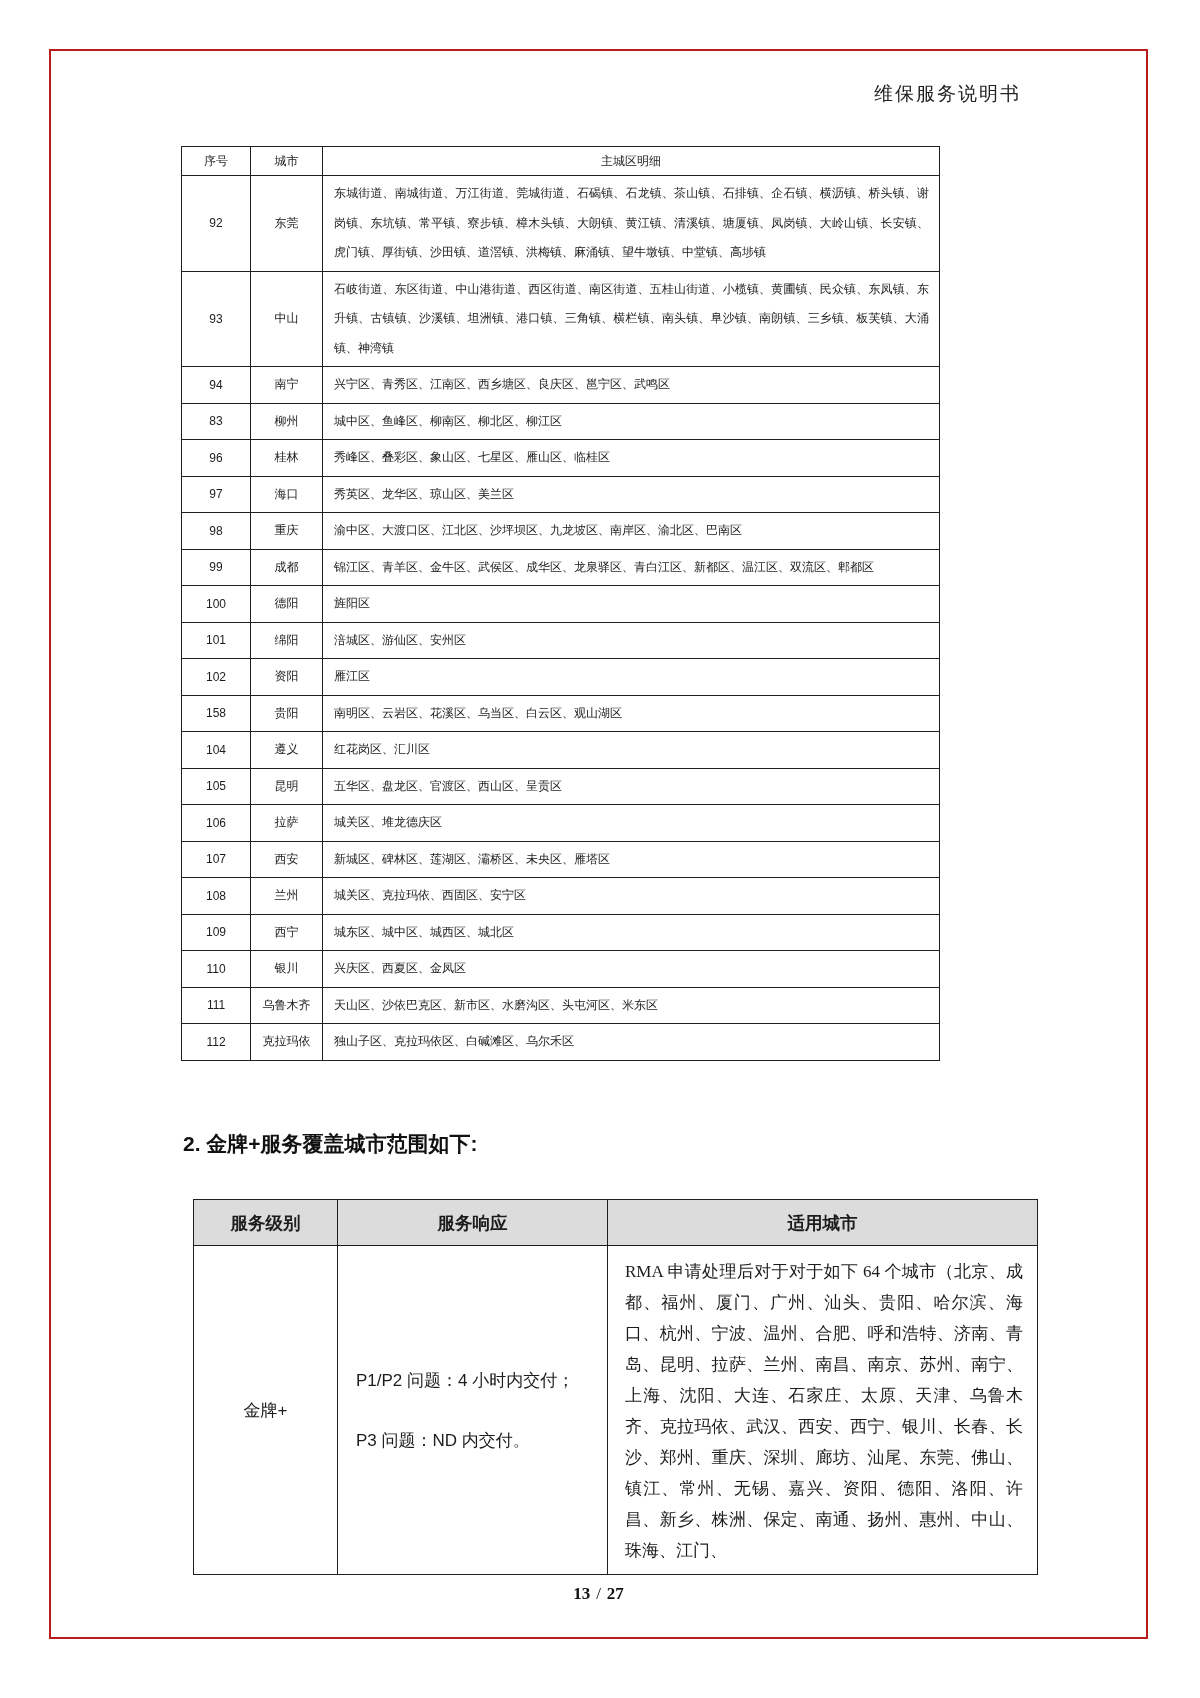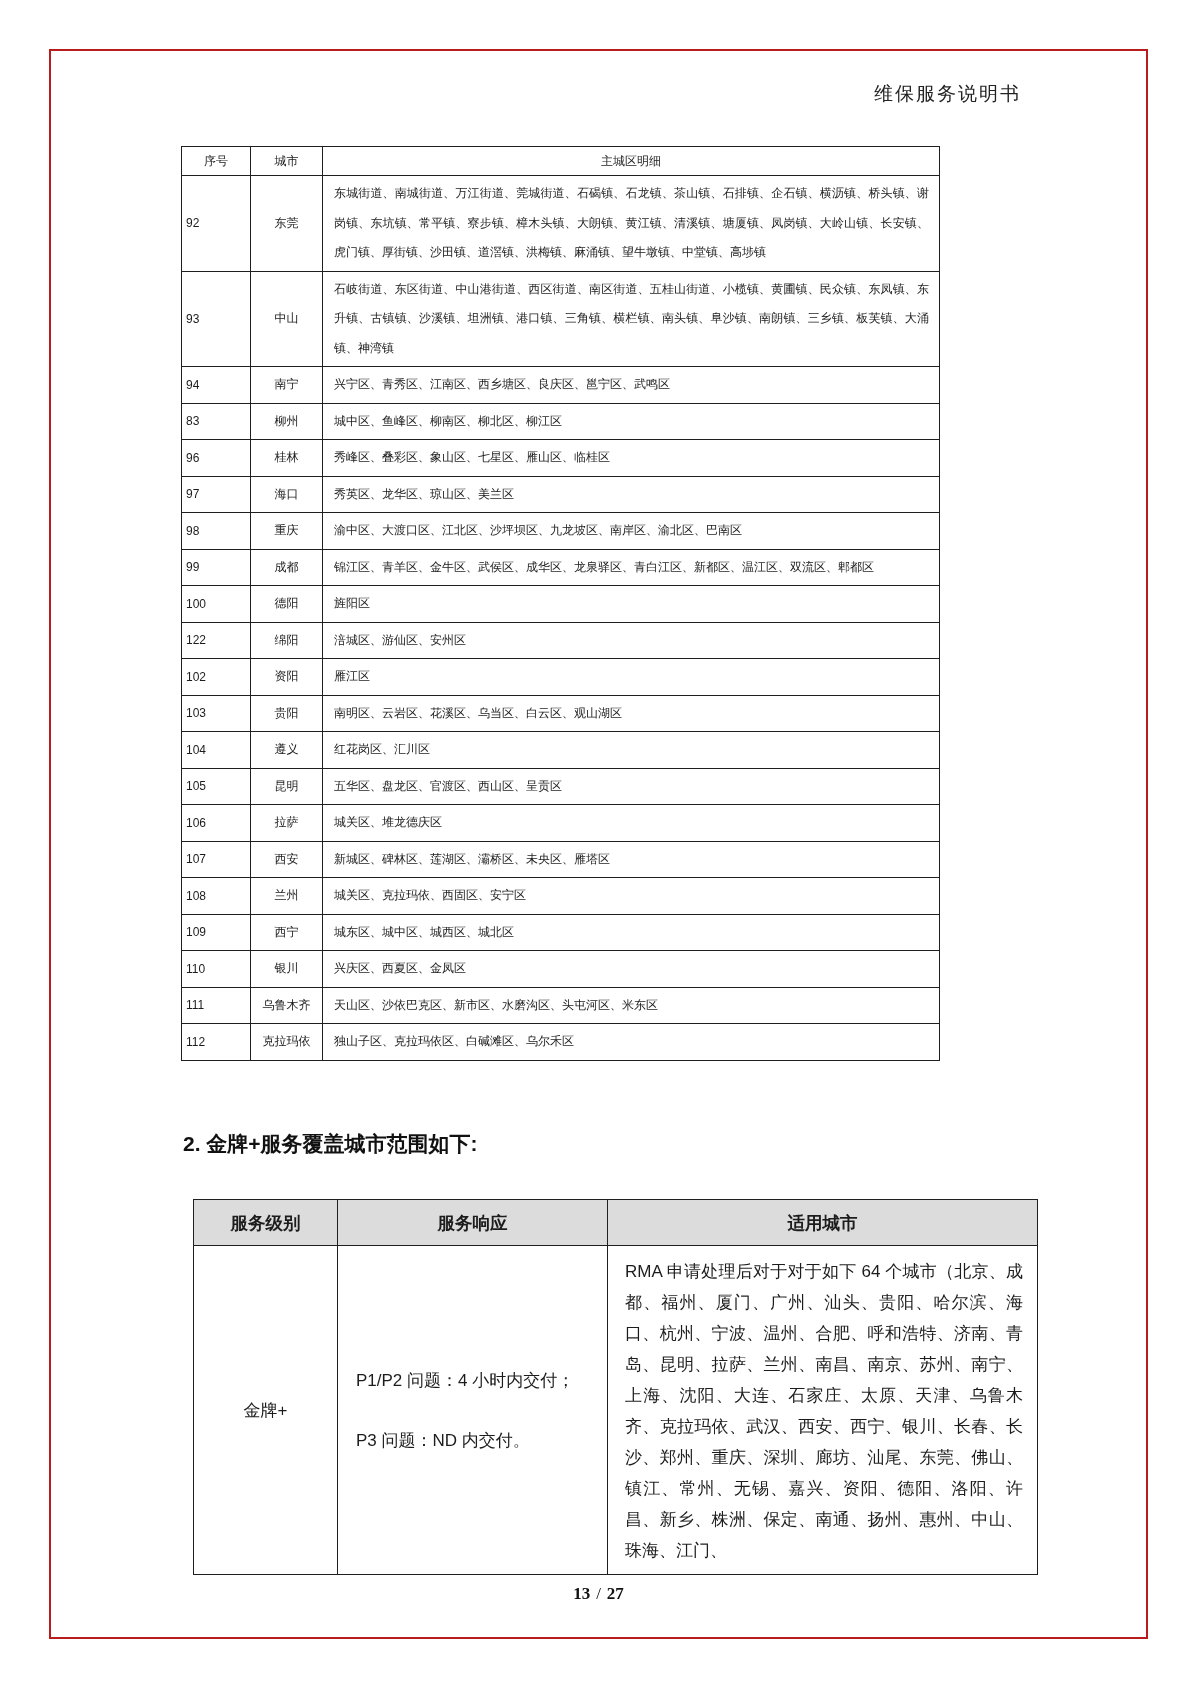--- a/index.html
+++ b/index.html
@@ -51,20 +51,21 @@
   .city-table th {
     height: 29px;
     font-weight: normal;
     text-align: center;
     padding: 1px 4px;
   }
   .city-table col.c-no   { width: 69px; }
   .city-table col.c-city { width: 72px; }
   .city-table td { height: 30px; vertical-align: middle; }
   .city-table td.cell-no {
+    text-align: center;
     padding: 1px 4px;
   }
   .city-table td.cell-city {
     text-align: center;
     padding: 2px 8px;
     line-height: 29px;
   }
   .city-table td.cell-districts {
     text-align: justify;
     padding: 3px 10px 3px 11px;
@@ -116,20 +117,21 @@
     line-height: 31px;
     padding: 0 18px;
   }
   .service-table td.cell-response p { margin: 0; }
   .service-table td.cell-response p.first { margin-bottom: 29px; }
   .service-table td.cell-cities {
     text-align: justify;
     vertical-align: top;
     line-height: 31px;
     padding: 10px 14px 8px 17px;
+    font-family: Liberation Serif, serif;
   }
   
   .page-footer {
     position: absolute;
     left: 0;
     top: 1533px;
     width: 100%;
     text-align: center;
     font-family: "Liberation Serif", "DejaVu Serif", serif;
     font-size: 17px;
@@ -198,31 +200,31 @@
           <td class="cell-no">99</td>
           <td class="cell-city">成都</td>
           <td class="cell-districts">锦江区、青羊区、金牛区、武侯区、成华区、龙泉驿区、青白江区、新都区、温江区、双流区、郫都区</td>
         </tr>
         <tr>
           <td class="cell-no">100</td>
           <td class="cell-city">德阳</td>
           <td class="cell-districts">旌阳区</td>
         </tr>
         <tr>
-          <td class="cell-no">122</td>
+          <td class="cell-no">101</td>
           <td class="cell-city">绵阳</td>
           <td class="cell-districts">涪城区、游仙区、安州区</td>
         </tr>
         <tr>
           <td class="cell-no">102</td>
           <td class="cell-city">资阳</td>
           <td class="cell-districts">雁江区</td>
         </tr>
         <tr>
-          <td class="cell-no">103</td>
+          <td class="cell-no">158</td>
           <td class="cell-city">贵阳</td>
           <td class="cell-districts">南明区、云岩区、花溪区、乌当区、白云区、观山湖区</td>
         </tr>
         <tr>
           <td class="cell-no">104</td>
           <td class="cell-city">遵义</td>
           <td class="cell-districts">红花岗区、汇川区</td>
         </tr>
         <tr>
           <td class="cell-no">105</td>

